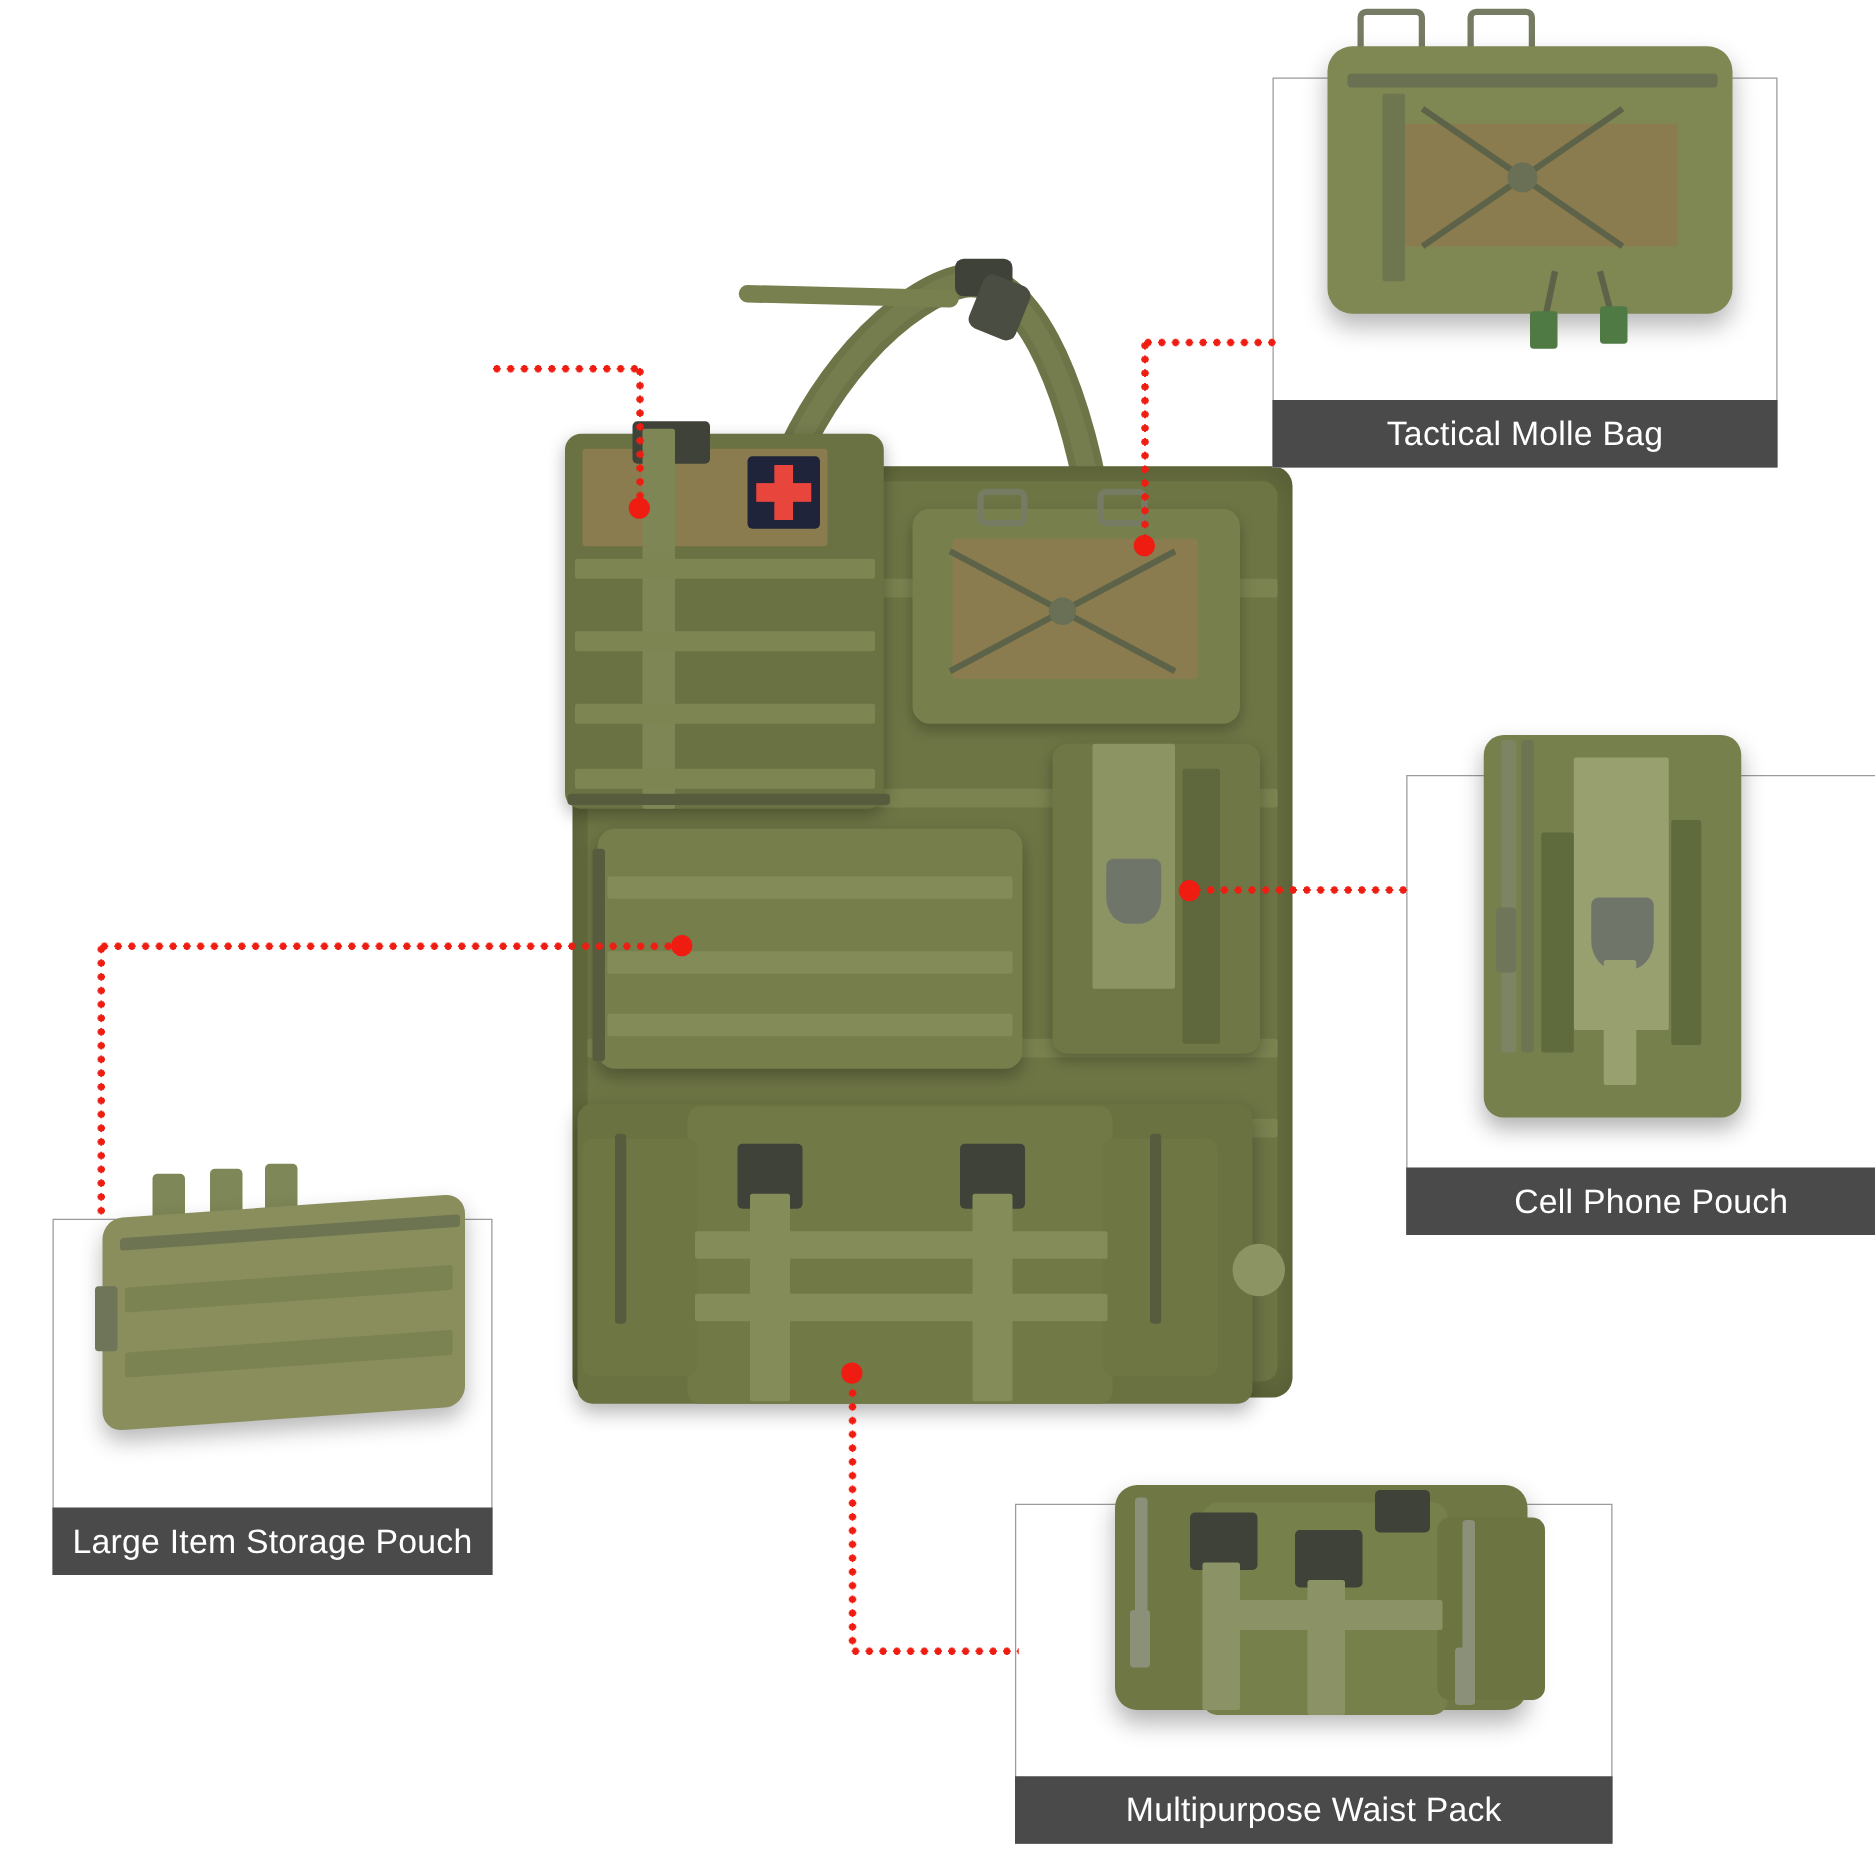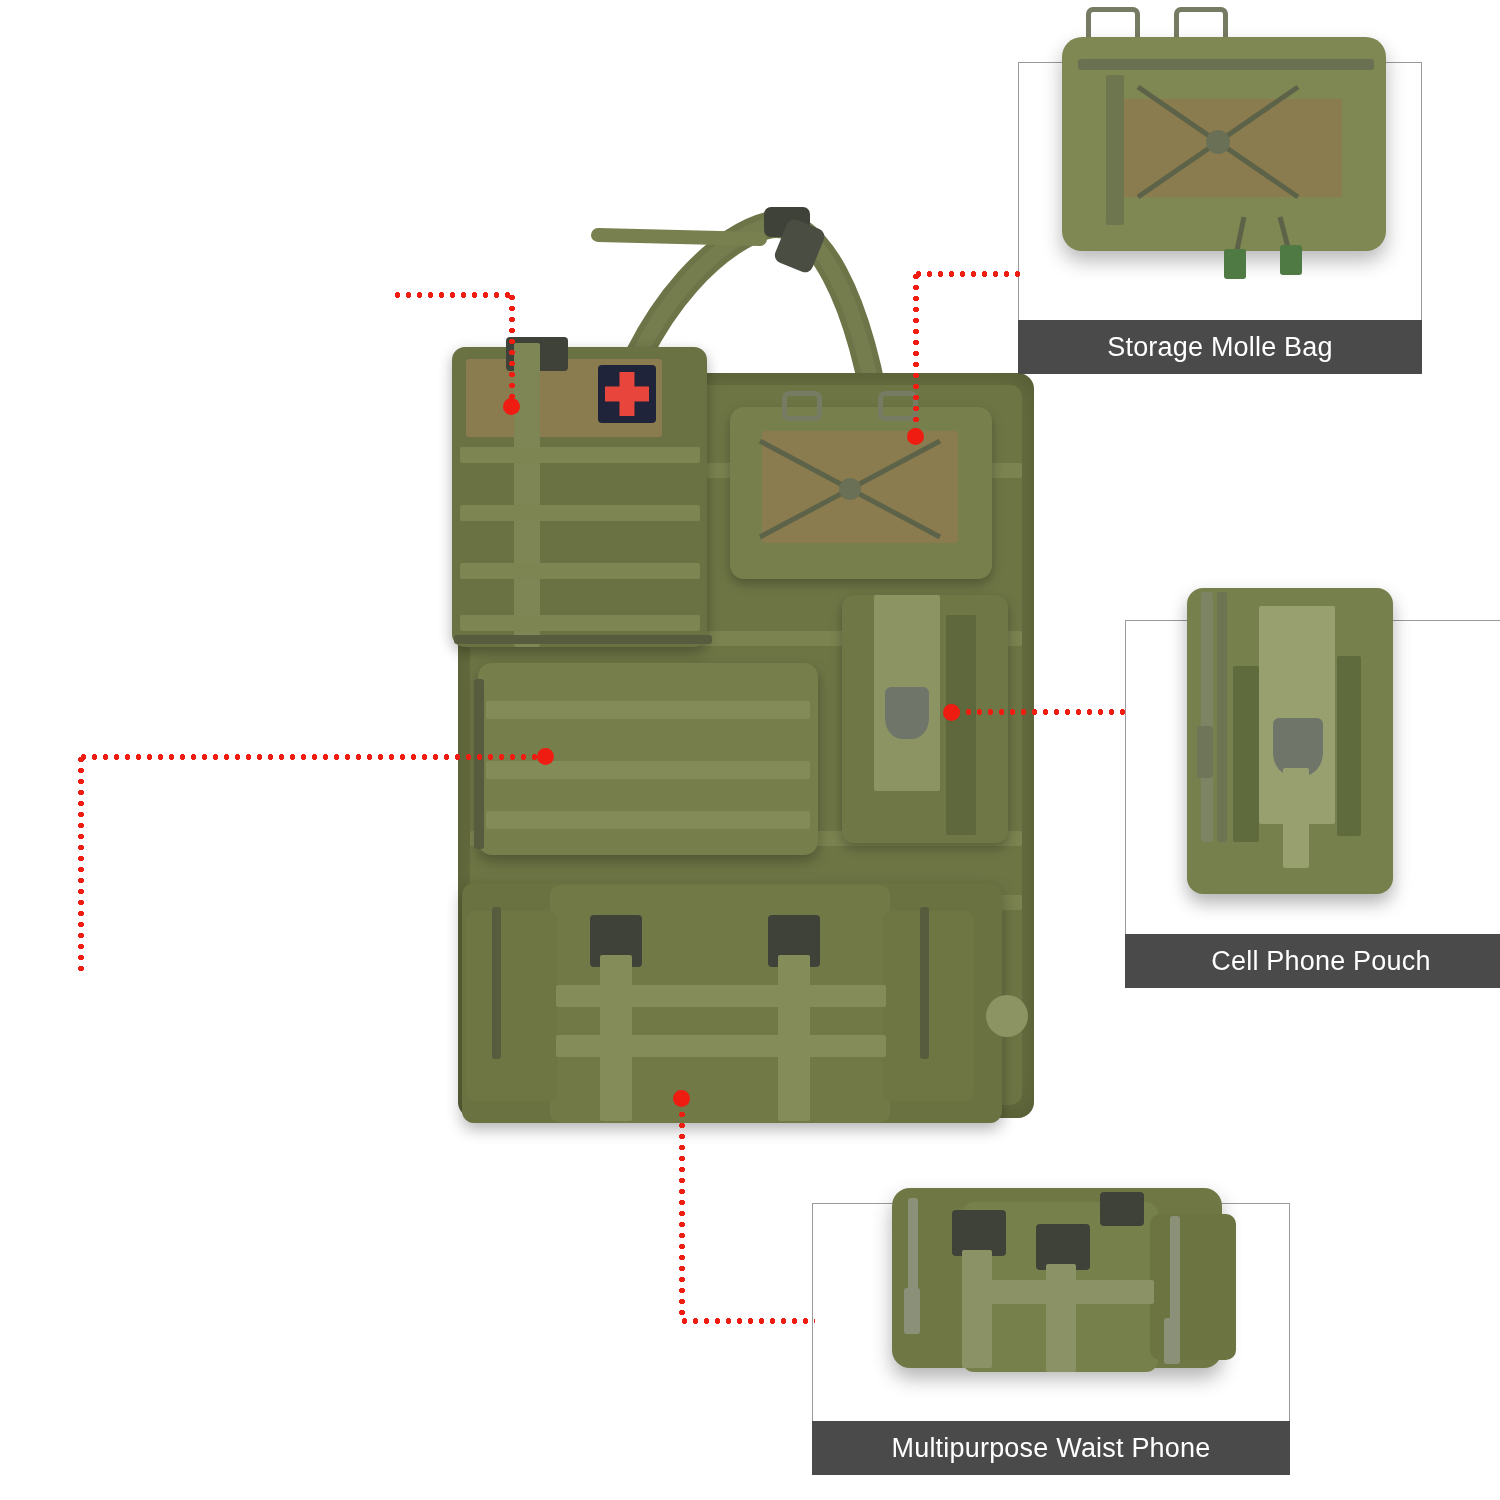--- a/index.html
+++ b/index.html
@@ -133,60 +133,75 @@
       <div class="velcro" style="left:72px;top:92px;width:222px;height:98px;background:#8a7c4e;"></div>
       <svg width="350" height="290" style="position:absolute;left:0;top:0;">
         <path d="M90 80 L 250 190 M 250 80 L 90 190" stroke="#5d6349" stroke-width="5" fill="none"></path>
         <circle cx="170" cy="135" r="12" fill="#6a7055"></circle>
         <path d="M196 210 L 188 248 M 232 210 L 242 248" stroke="#5d6349" stroke-width="5" fill="none"></path>
       </svg>
       <div class="pull" style="left:176px;top:242px;width:22px;height:30px;background:#4f7a44;"></div>
       <div class="pull" style="left:232px;top:238px;width:22px;height:30px;background:#4f7a44;"></div>
       <div class="webb" style="left:58px;top:68px;width:18px;height:150px;background:#6e7650;"></div>
     </div>
-    <div class="cap">Storage Molle Bag</div>
+    <div class="cap">Tactical Molle Bag</div>
   </div>
 
   <div class="callout" style="left:1125px;top:620px;width:392px;height:368px;">
     <div class="frame"></div>
     <div class="photo" style="left:40px;top:-50px;width:250px;height:370px;">
       <div class="body-sh" style="left:22px;top:18px;width:206px;height:306px;background:#76804c;
            border-radius:16px;box-shadow:0 9px 18px rgba(0,0,0,.30);"></div>
       <div class="zip" style="left:36px;top:22px;width:12px;height:250px;background:#7d8463;"></div>
       <div class="zip" style="left:52px;top:22px;width:10px;height:250px;background:#6d7452;"></div>
       <div class="webb" style="left:94px;top:36px;width:76px;height:218px;background:#98a070;"></div>
       <div class="clip" style="left:108px;top:148px;width:50px;height:58px;"></div>
       <div class="webb" style="left:118px;top:198px;width:26px;height:100px;background:#98a070;"></div>
       <div class="webb" style="left:68px;top:96px;width:26px;height:176px;background:#5f6b3c;"></div>
       <div class="webb" style="left:172px;top:86px;width:24px;height:180px;background:#5f6b3c;"></div>
       <div class="pull" style="left:32px;top:156px;width:16px;height:52px;"></div>
     </div>
     <div class="cap">Cell Phone Pouch</div>
   </div>
 
+  <div class="callout" style="left:42px;top:975px;width:352px;height:285px;">
+    <div class="frame"></div>
+    <div class="photo" style="left:18px;top:-38px;width:326px;height:230px;">
+      <div class="webb" style="left:62px;top:2px;width:26px;height:40px;background:#7e8757;border-radius:4px;"></div>
+      <div class="webb" style="left:108px;top:-2px;width:26px;height:40px;background:#7e8757;border-radius:4px;"></div>
+      <div class="webb" style="left:152px;top:-6px;width:26px;height:40px;background:#7e8757;border-radius:4px;"></div>
+      <div class="body-sh" style="left:22px;top:28px;width:290px;height:170px;background:#8a8e5d;
+           border-radius:16px;box-shadow:0 9px 18px rgba(0,0,0,.28);transform:skewY(-4deg);"></div>
+      <div class="zip" style="left:36px;top:44px;width:272px;height:10px;background:#6d7452;transform:skewY(-4deg);"></div>
+      <div class="webb" style="left:40px;top:84px;width:262px;height:20px;background:#7b8352;transform:skewY(-4deg);"></div>
+      <div class="webb" style="left:40px;top:136px;width:262px;height:20px;background:#7b8352;transform:skewY(-4deg);"></div>
+      <div class="pull" style="left:16px;top:92px;width:18px;height:52px;"></div>
+    </div>
+    <div class="cap">Large Item Storage Pouch</div>
+  </div>
 
   <div class="callout" style="left:812px;top:1203px;width:478px;height:272px;">
     <div class="frame"></div>
     <div class="photo" style="left:52px;top:-35px;width:400px;height:250px;">
       <div class="body-sh" style="left:28px;top:20px;width:330px;height:180px;background:#6f7845;
            border-radius:18px;box-shadow:0 10px 20px rgba(0,0,0,.30);"></div>
       <div class="body-sh" style="left:98px;top:34px;width:196px;height:170px;background:#76804b;border-radius:12px;"></div>
       <div class="body-sh" style="left:286px;top:46px;width:86px;height:146px;background:#6c7442;border-radius:10px;"></div>
       <div class="zip" style="left:44px;top:30px;width:10px;height:120px;background:#8b9078;"></div>
       <div class="zip" style="left:306px;top:48px;width:10px;height:130px;background:#8b9078;"></div>
       <div class="buckle" style="left:88px;top:42px;width:54px;height:46px;"></div>
       <div class="buckle" style="left:172px;top:56px;width:54px;height:46px;"></div>
       <div class="buckle" style="left:236px;top:24px;width:44px;height:34px;"></div>
       <div class="webb" style="left:98px;top:82px;width:30px;height:118px;background:#8b9366;"></div>
       <div class="webb" style="left:182px;top:96px;width:30px;height:108px;background:#8b9366;"></div>
       <div class="webb" style="left:100px;top:112px;width:190px;height:24px;background:#8b9366;"></div>
       <div class="pull" style="left:40px;top:120px;width:16px;height:46px;background:#8b9078;"></div>
       <div class="pull" style="left:300px;top:150px;width:16px;height:46px;background:#8b9078;"></div>
     </div>
-    <div class="cap">Multipurpose Waist Phone</div>
+    <div class="cap">Multipurpose Waist Pack</div>
   </div>
 
   <div class="seg h" style="left:392px;top:292px;width:122px;"></div>
   <div class="seg v" style="left:509px;top:292px;height:113px;"></div>
   <div class="anchor" style="left:503px;top:398px;"></div>
 
   <div class="seg h" style="left:913px;top:271px;width:108px;"></div>
   <div class="seg v" style="left:913px;top:271px;height:165px;"></div>
   <div class="anchor" style="left:907px;top:428px;"></div>
 

